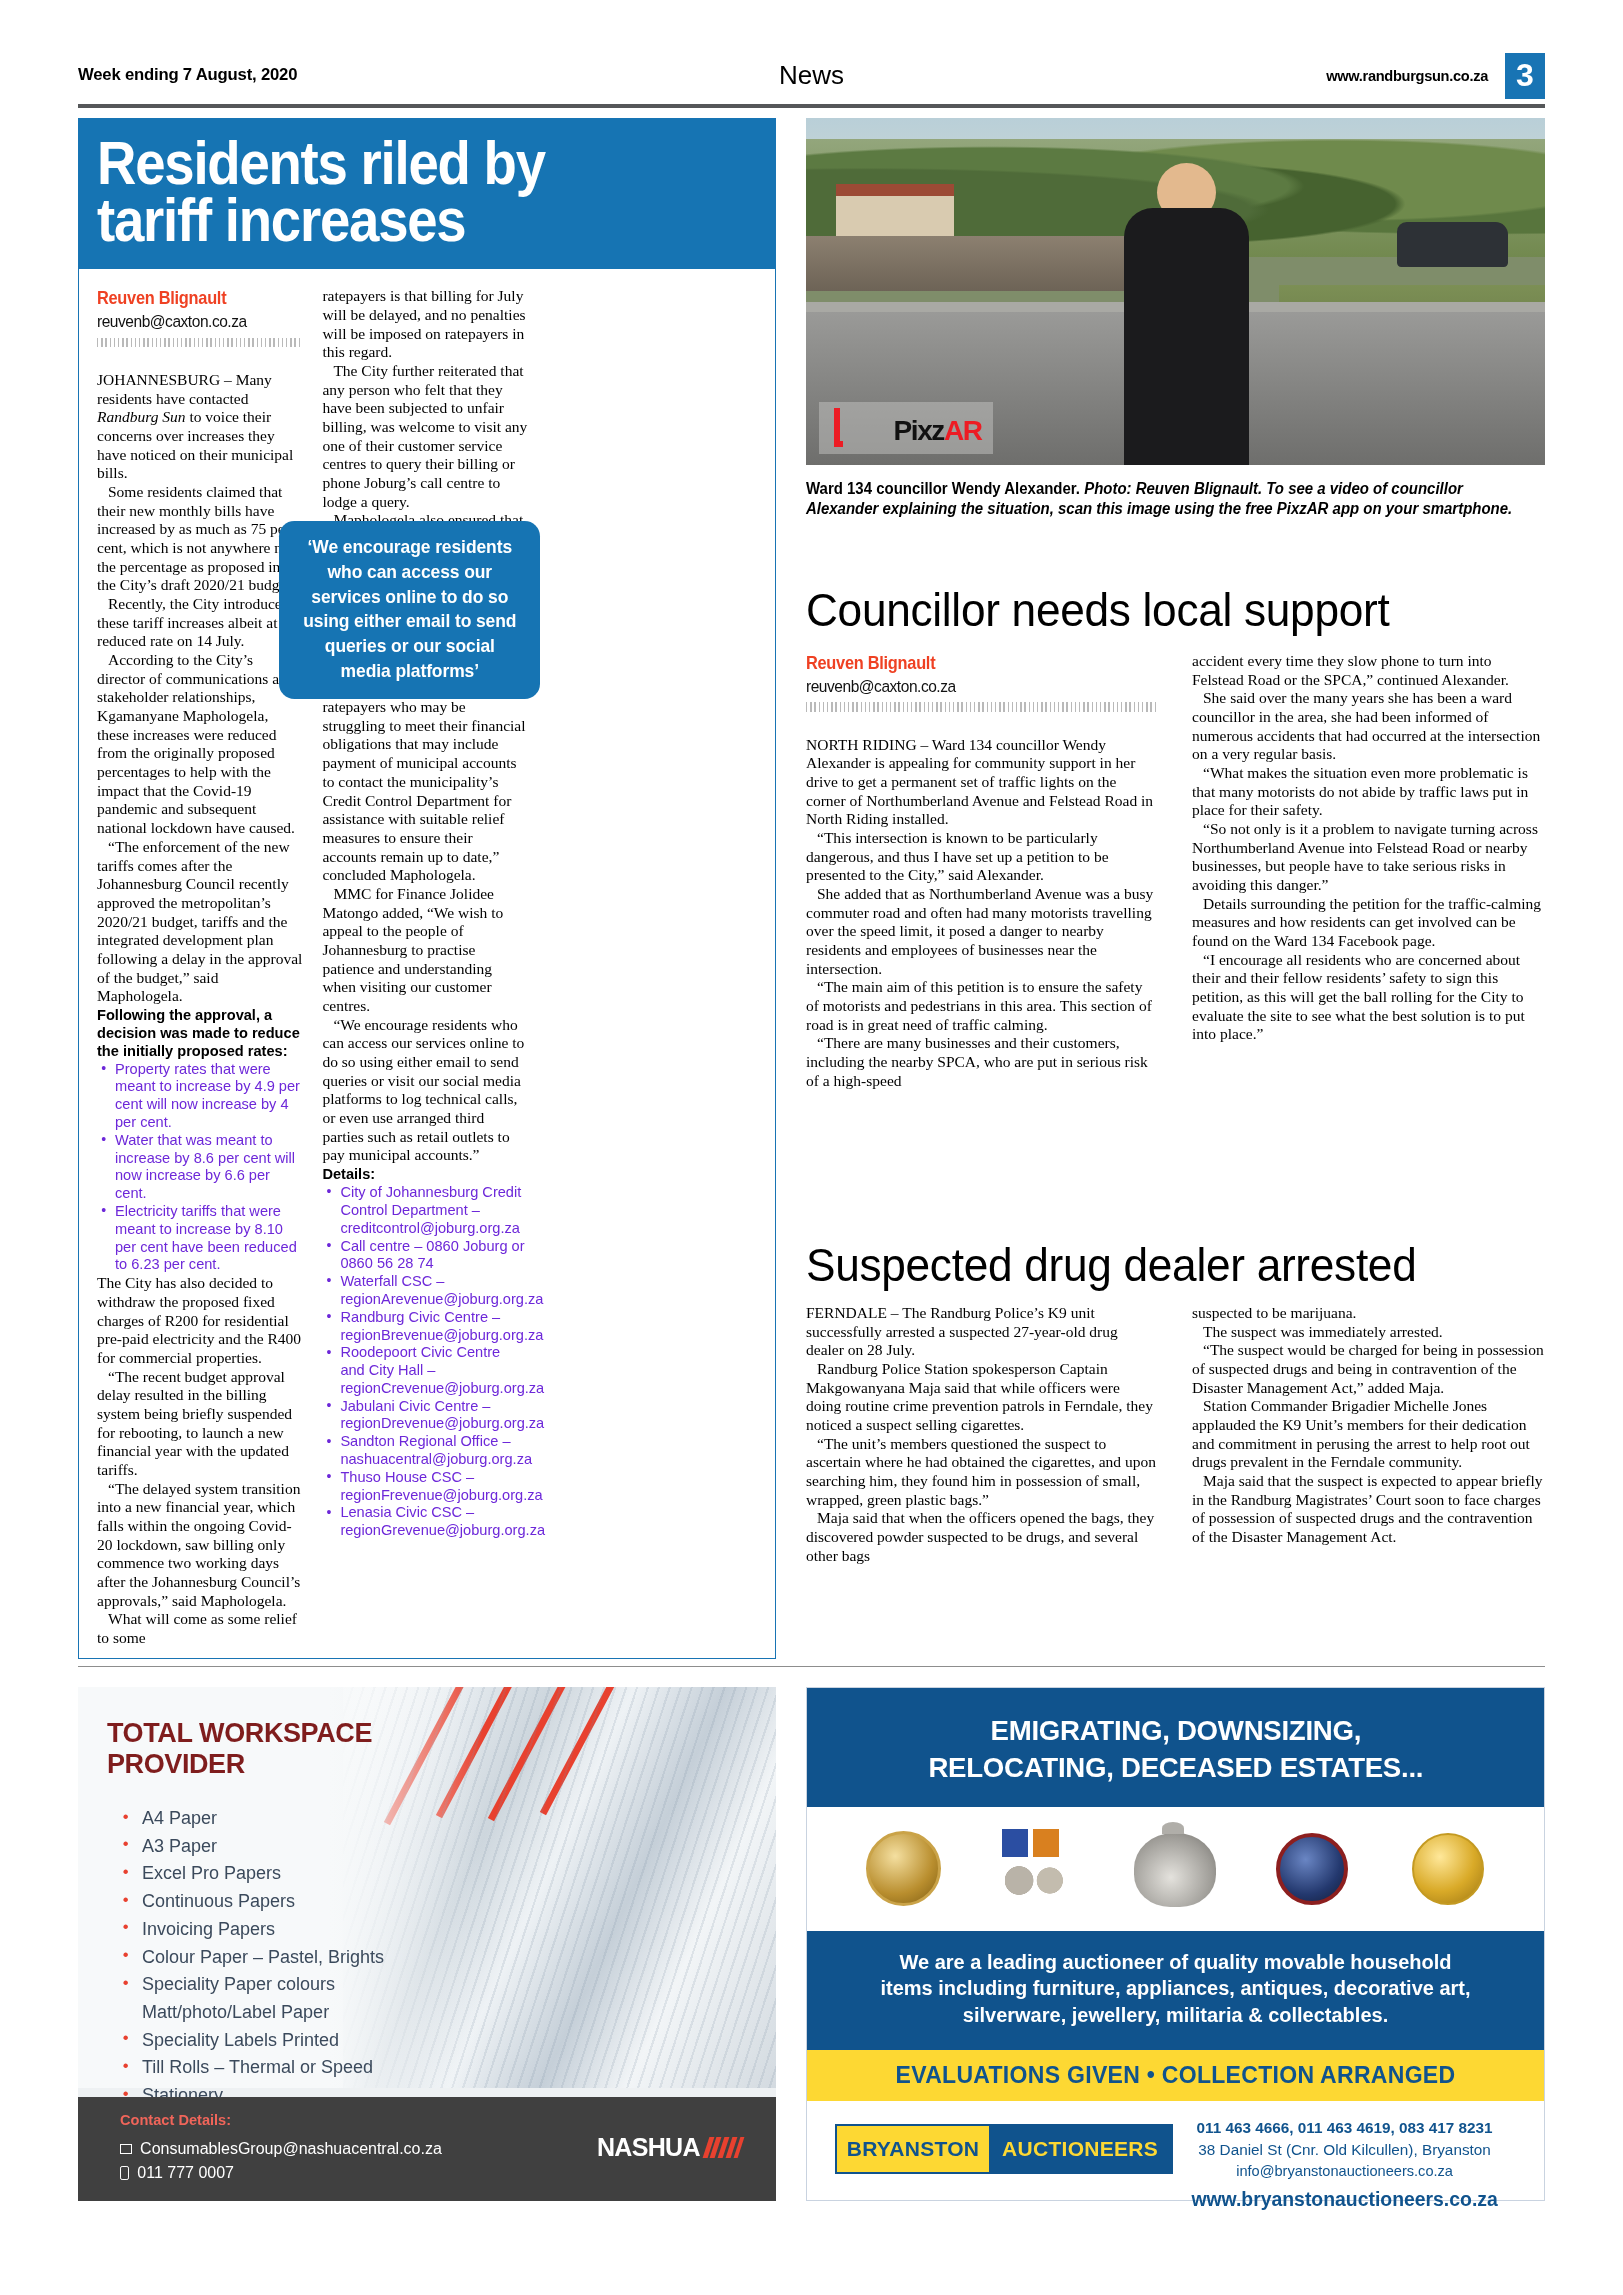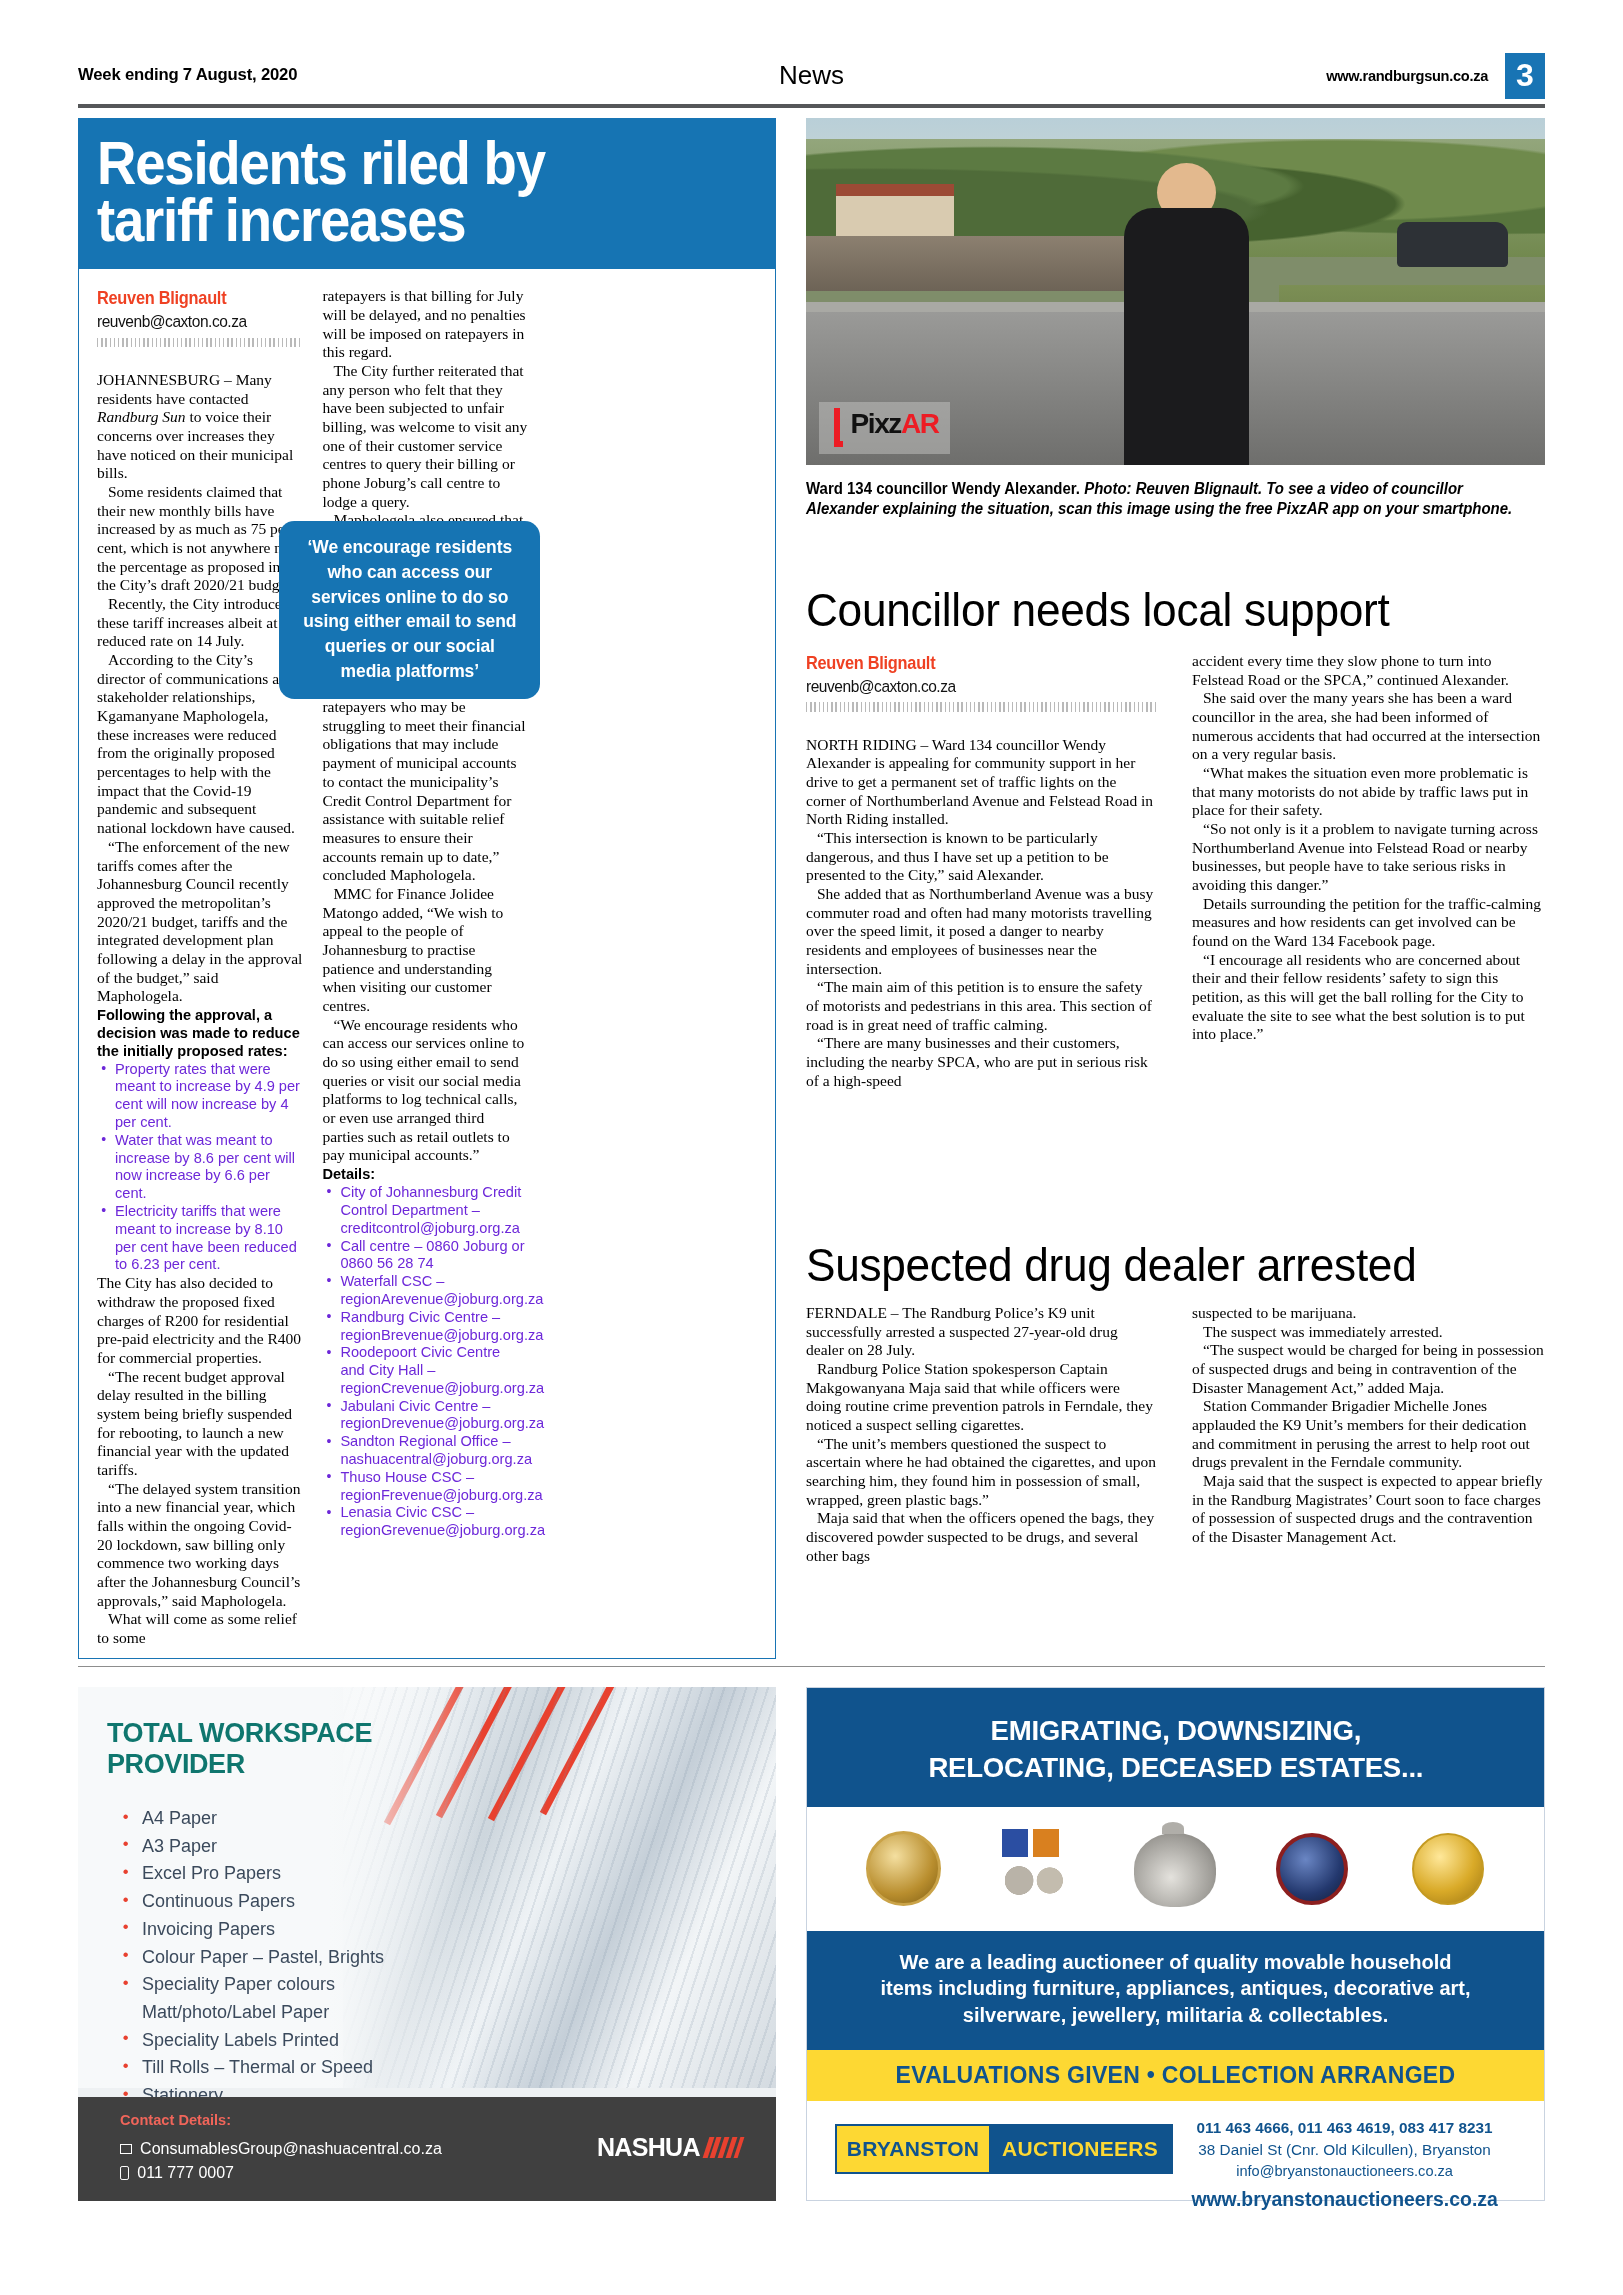--- a/index.html
+++ b/index.html
@@ -227,21 +227,21 @@
   }
   .photo-person-hair {
     position: absolute; left: 45.2%; top: 10%; width: 12.5%; height: 30%;
     background: #cdae72; border-radius: 50% 50% 38% 38%;
     z-index: -1;
   }
   .pixzar-badge {
     position: absolute; left: 12.5px; bottom: 11px;
     background: rgba(190,190,188,0.55);
     padding: 5.6px 11px 7px 15.3px;
-    display: flex; align-items: flex-start;
+    display: flex; align-items: flex-end; gap: 43px;
   }
   .pixzar-bracket {
     width: 9.7px; height: 39px;
     border-left: 6.2px solid #ed1c24;
     border-bottom: 6.2px solid #ed1c24;
     margin-right: 7px;
   }
   .pixzar-text {
     font-family: "Liberation Sans", sans-serif;
     font-weight: bold; font-size: 28px;
@@ -327,21 +327,21 @@
   }
   .nashua-fade {
     position: absolute; left: 0; top: 0; width: 58%; height: 78%;
     background: linear-gradient(to right, #f7f9fa 0%, #f7f9fa 62%, rgba(247,249,250,0.0) 100%);
   }
   .nashua-title {
     position: absolute; left: 29px; top: 30.5px;
     font-family: "Liberation Sans", sans-serif;
     font-weight: bold; font-size: 27px;
     line-height: 1.16;
-    color: #0f766e;
+    color: #7f1d1d;
     letter-spacing: -0.4px;
     white-space: pre-line;
   }
   .nashua-list {
     position: absolute; left: 42px; top: 118px;
     list-style: none;
     font-family: "Liberation Sans", sans-serif;
     font-size: 18px;
     line-height: 1.54;
     color: #3b4a5c;

